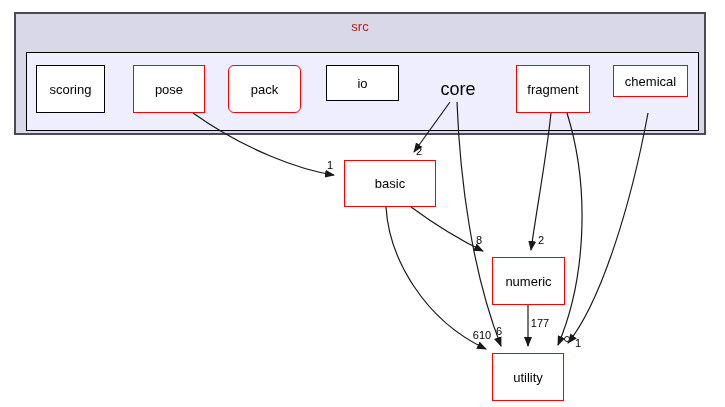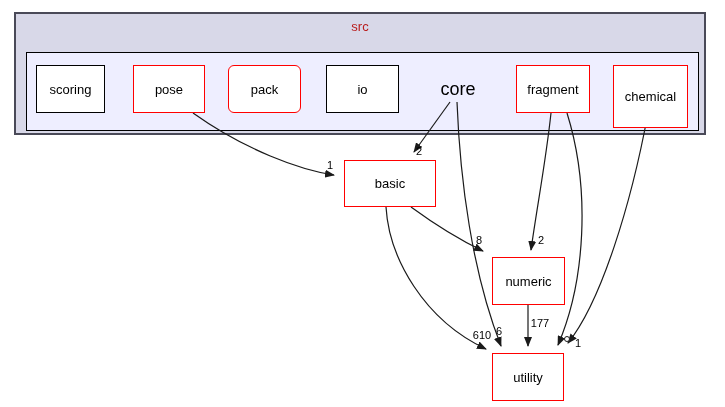--- a/index.html
+++ b/index.html
@@ -33,24 +33,24 @@
     position:absolute;transform:translate(-50%,-50%);
     font-size:11px;color:#000;white-space:nowrap;line-height:1;
   }
 
   svg.edges{position:absolute;left:0;top:0;pointer-events:none;}
 
   
   #n-scoring  {left:36px;  top:65px;  width:69px; height:48px;}
   #n-pose     {left:133px; top:65px;  width:72px; height:48px;}
   #n-pack     {left:228px; top:65px;  width:73px; height:48px;border-radius:6px;}
-  #n-io       {left:326px; top:65px;  width:73px; height:48px;}
+  #n-io       {left:326px; top:65px;  width:73px; height:36px;}
   #n-core     {left:430px; top:65px;  width:56px; height:48px;}
   #n-fragment {left:516px; top:65px;  width:74px; height:48px;}
-  #n-chemical {left:613px; top:65px;  width:75px; height:63px;}
+  #n-chemical {left:613px; top:65px;  width:75px; height:32px;}
   #n-basic    {left:344px; top:160px; width:92px; height:47px;text-align:center;}
   #n-numeric  {left:492px; top:257px; width:73px; height:48px;}
   #n-utility  {left:492px; top:353px; width:72px; height:48px;}
 
   
   #el-0{left:330px;top:165px;}
   #el-1{left:419px;top:151px;}
   #el-2{left:479px;top:240px;}
   #el-3{left:541px;top:240px;}
   #el-4{left:482px;top:335px;}

